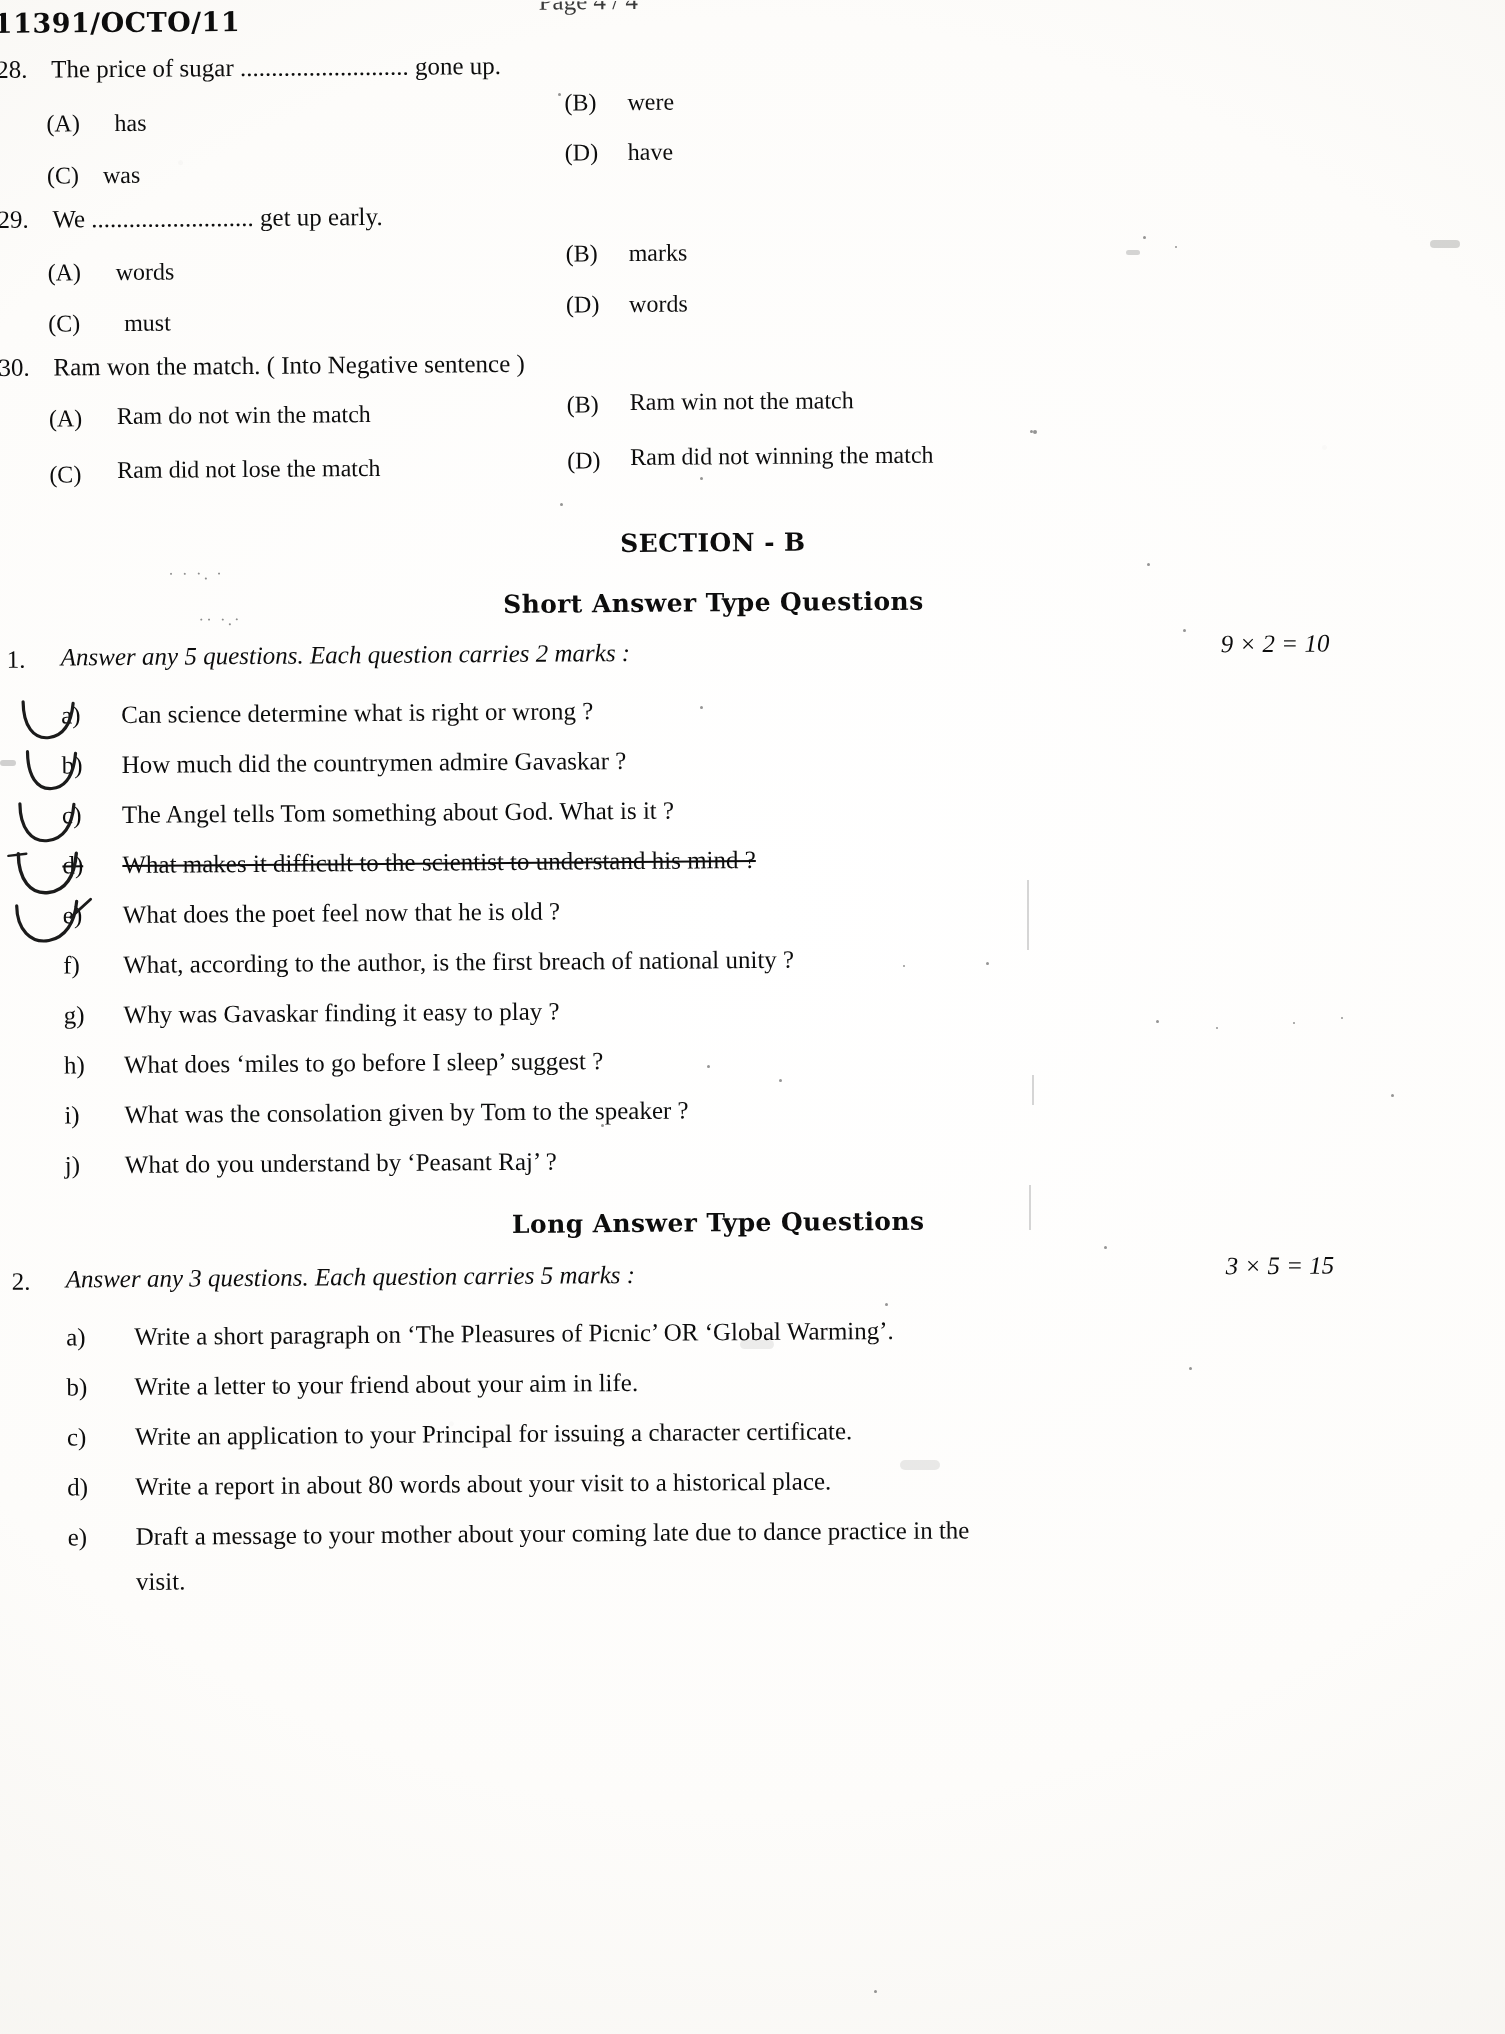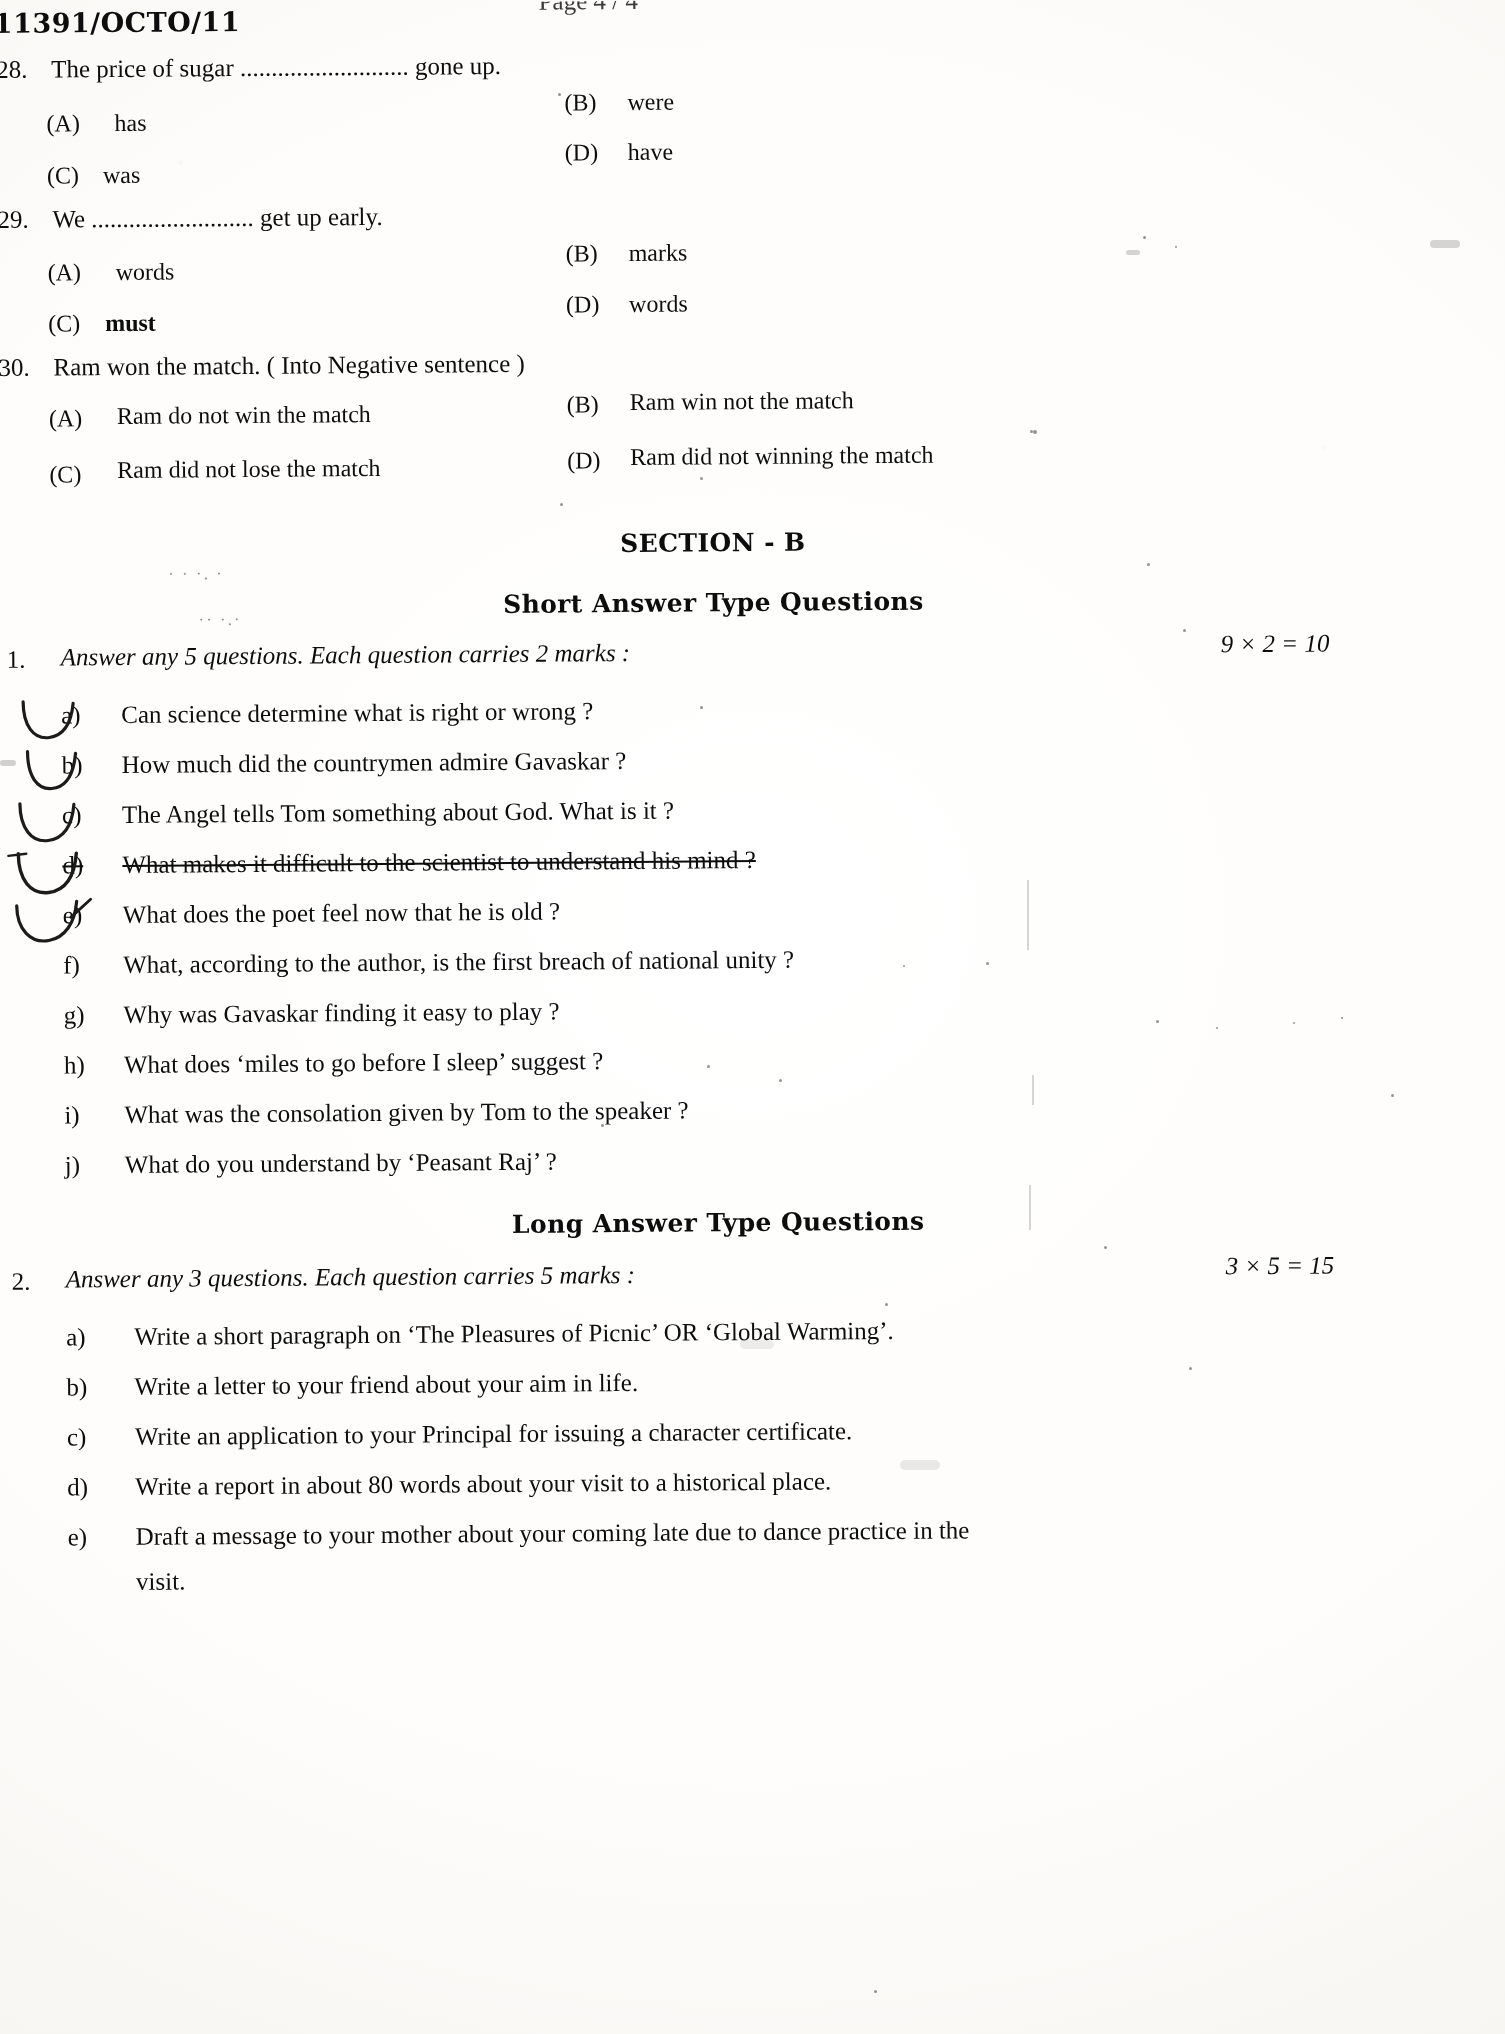--- a/index.html
+++ b/index.html
@@ -135,21 +135,21 @@
 
   <div class="abs qnum" style="left:2px;  top:200px;">29.</div>
   <div class="abs qtext" style="left:57px; top:200px;">We .......................... get up early.</div>
 
   <div class="abs optlabel" style="left:52px;  top:254px;">(A)</div>
   <div class="abs opttext" style="left:120px; top:254px;">words</div>
   <div class="abs optlabel" style="left:570px; top:239px;">(B)</div>
   <div class="abs opttext" style="left:633px; top:239px;">marks</div>
 
   <div class="abs optlabel" style="left:52px;  top:305px;">(C)</div>
-  <div class="abs opttext" style="left:109px; top:305px;font-weight:bold;">must</div>
+  <div class="abs opttext" style="left:128px; top:305px;">must</div>
   <div class="abs optlabel" style="left:570px; top:290px;">(D)</div>
   <div class="abs opttext" style="left:633px; top:290px;">words</div>
 
   <div class="abs qnum" style="left:2px;  top:348px;">30.</div>
   <div class="abs qtext" style="left:57px; top:348px;">Ram won the match. ( Into Negative sentence )</div>
 
   <div class="abs optlabel" style="left:52px;  top:400px;">(A)</div>
   <div class="abs opttext" style="left:120px; top:398px;">Ram do not win the match</div>
   <div class="abs optlabel" style="left:570px; top:390px;">(B)</div>
   <div class="abs opttext" style="left:633px; top:388px;">Ram win not the match</div>

